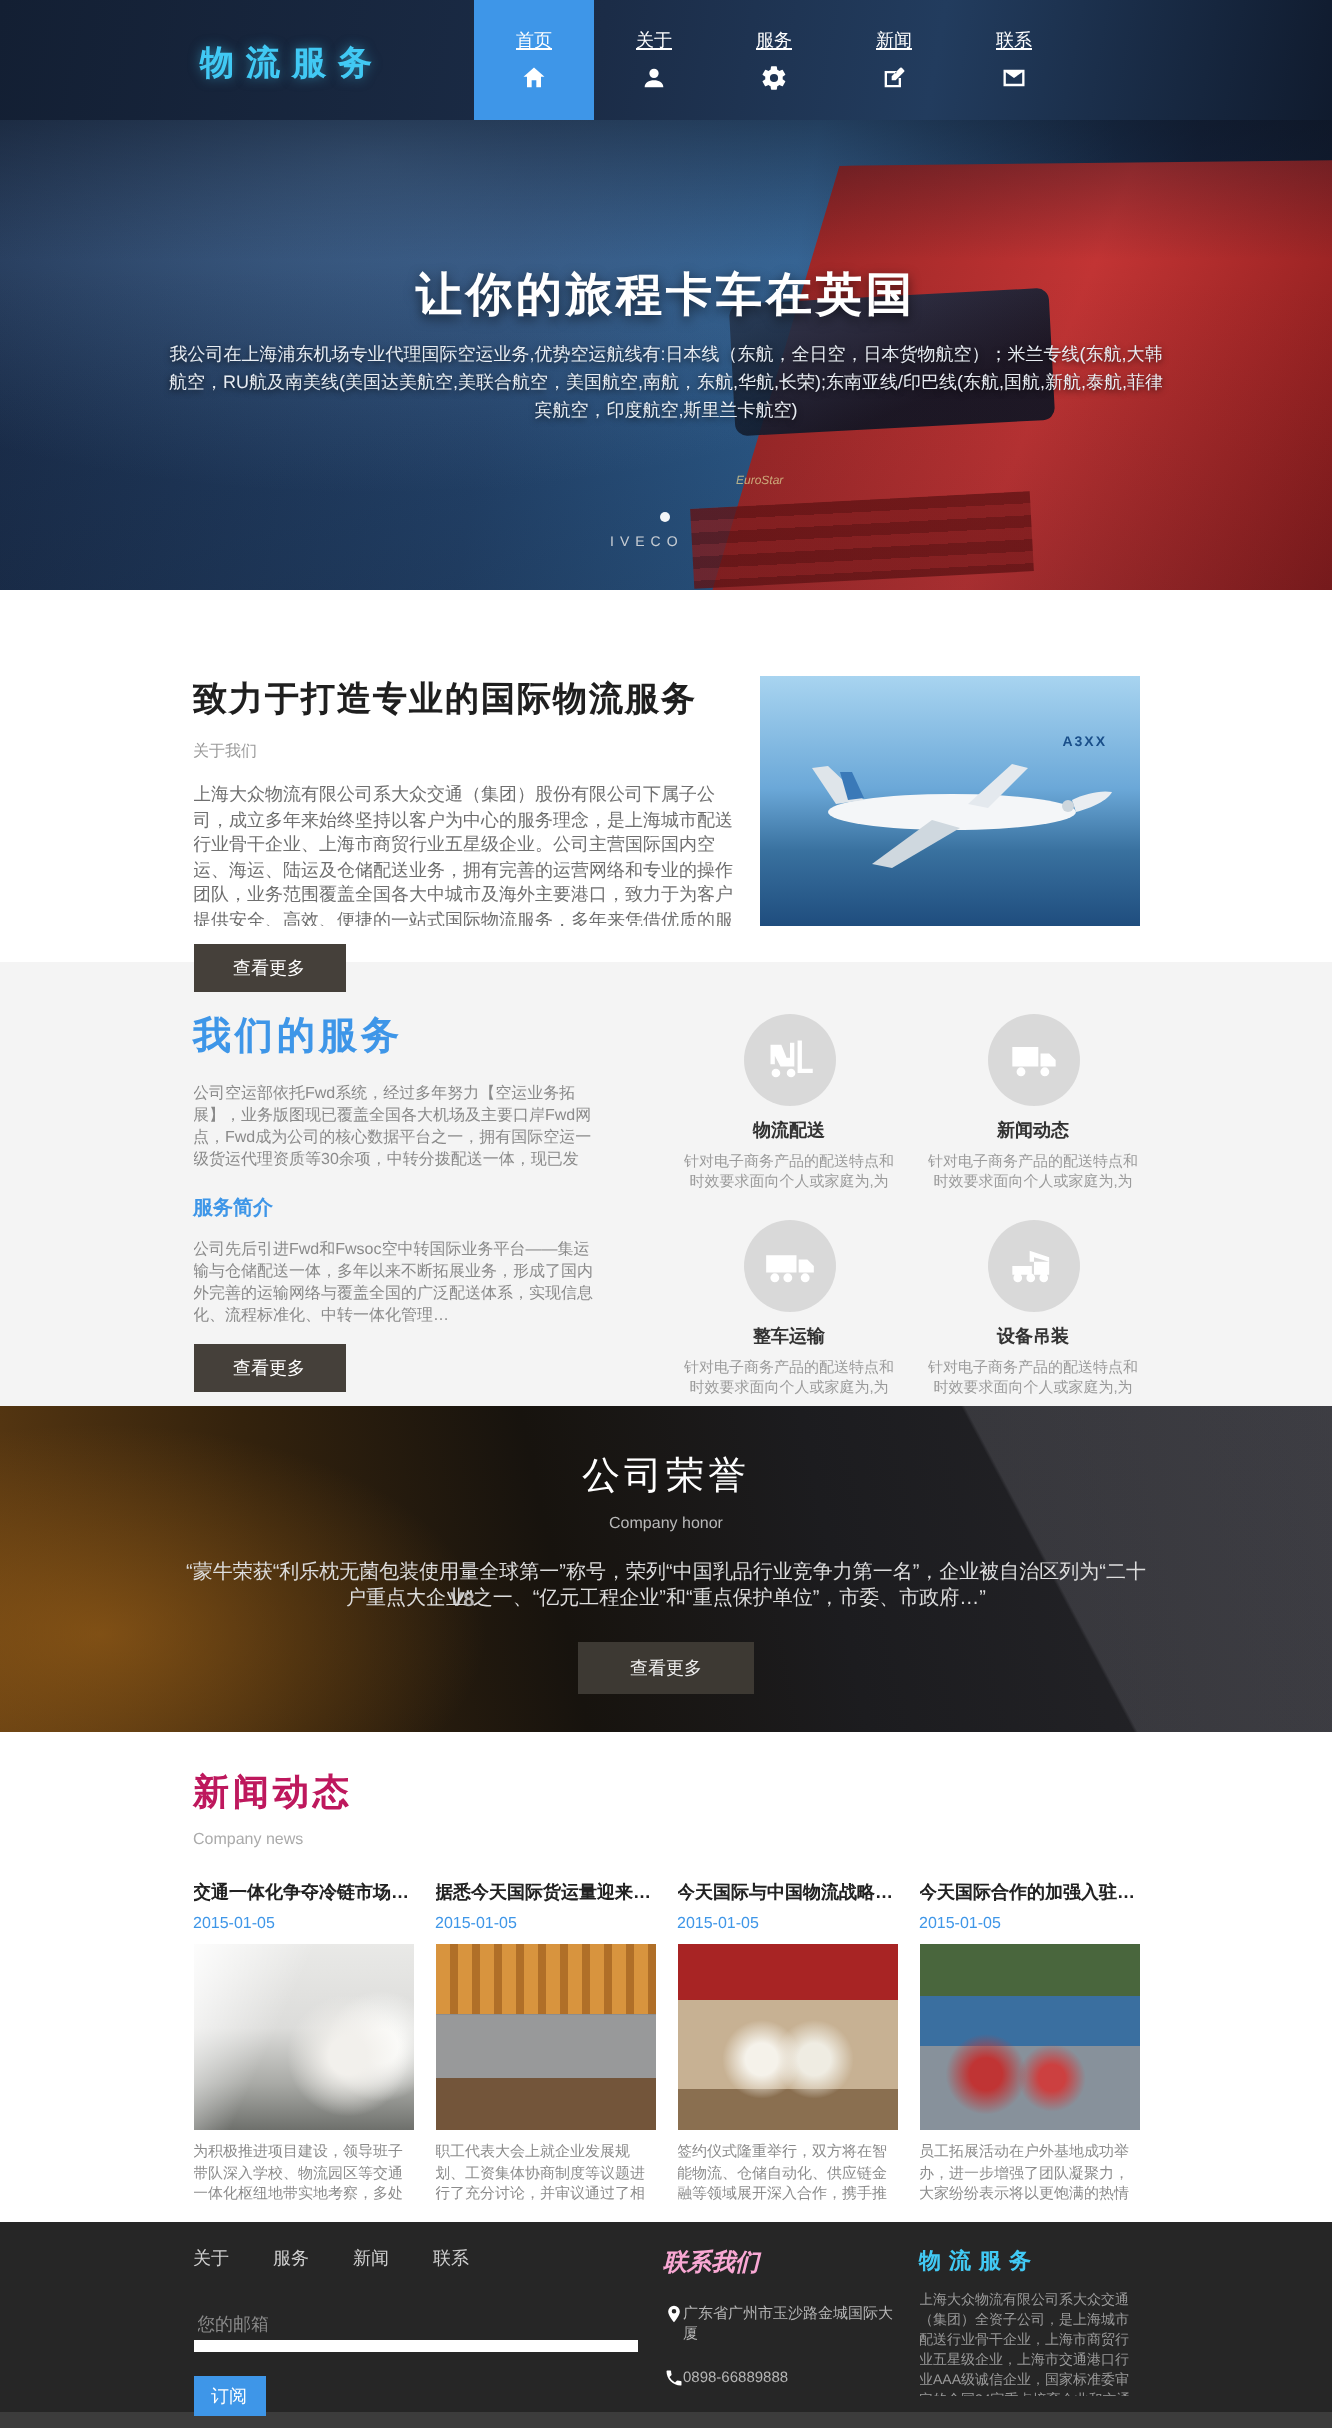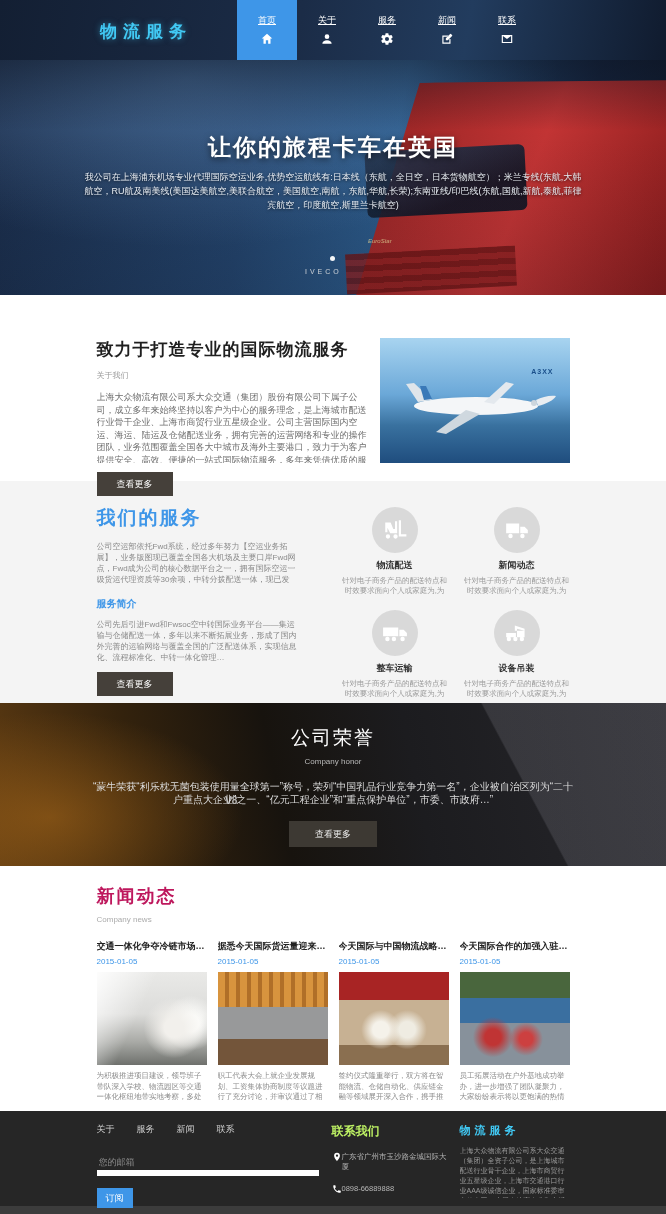--- a/index.html
+++ b/index.html
@@ -114,21 +114,21 @@
   .footer { height:95px; background:#262626; color:#ccc; }
   .footer-inner { display:flex; padding-top:12px; }
   .f-col1 { width:235px; }
   .f-links { display:flex; gap:22px; font-size:9px; color:#d0d0d0; }
   .f-link { cursor:pointer; }
   .f-email { margin-top:18px; width:222px; background:transparent; border:none; border-bottom:6px solid #ffffff;
     color:#bbb; font-size:9px; padding:3px 2px; outline:none; }
   .f-email::placeholder { color:#8a8a8a; }
   .f-subscribe { margin-top:12px; width:36px; height:20px; background:#3e96e8; color:#fff; border:none; font-size:9px; cursor:pointer; }
   .f-col2 { width:120px; margin-right:8px; }
-  .f-contact-title { font-size:12px; font-weight:bold; color:#bef264; }
+  .f-contact-title { font-size:12px; font-weight:bold; color:#f9a8d4;font-style:italic; }
   .f-row { display:flex; align-items:flex-start; gap:0; margin-top:12px; font-size:7.5px; color:#b5b5b5; line-height:10px; }
   .f-row svg { width:10px; height:10px; fill:#fff; flex:none; }
   .f-col3 { flex:1; }
   .f-brand { font-size:11px; font-weight:bold; color:#41c9f4; letter-spacing:4px; }
   .f-about { font-size:7px; color:#9a9a9a; line-height:10px; margin-top:8px; height:52px; overflow:hidden; }
   .copyright { height:29px; line-height:29px; background:#3c3c3c; text-align:center; font-size:8.5px; color:#9a9a9a; }
 </style>
 </head>
 <body>
 

